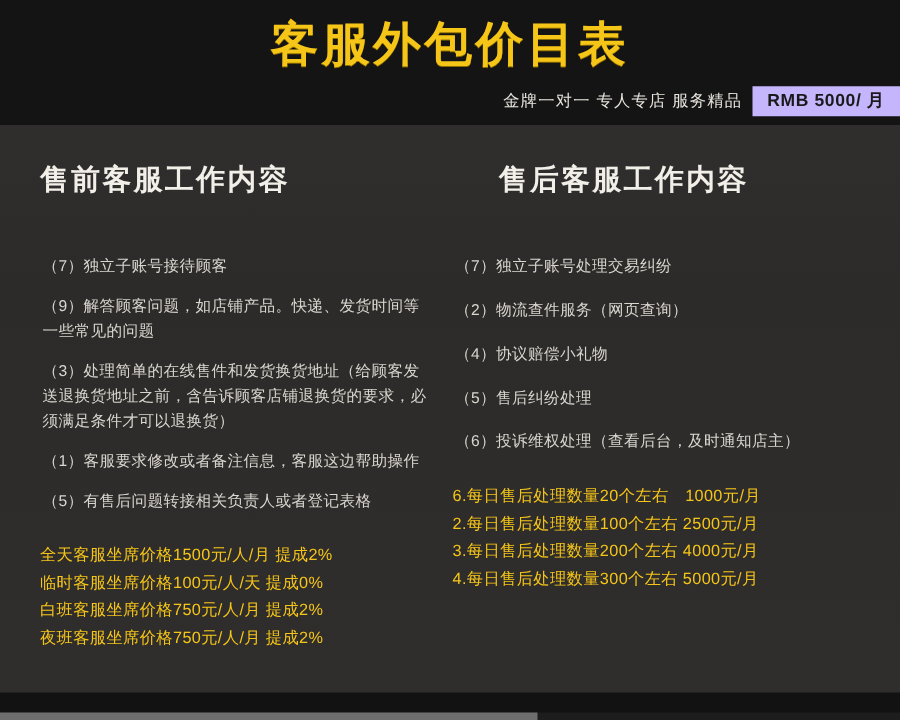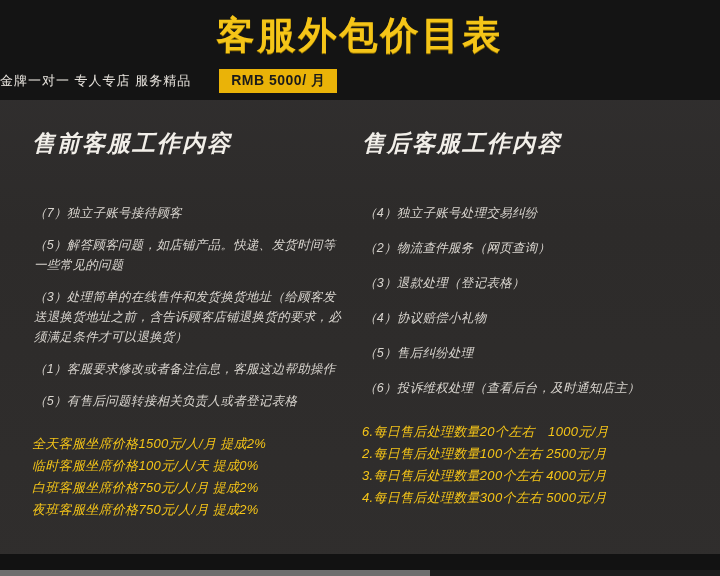--- a/index.html
+++ b/index.html
@@ -33,59 +33,58 @@
     font-size: 38px;
     font-weight: bold;
     letter-spacing: 3px;
     color: #f5c518;
     font-family: "Liberation Sans", sans-serif;
     text-shadow: 0 1px 0 #8a6b00;
   }
   .header-sub {
     margin-top: 8px;
     display: flex;
-    justify-content: flex-start;
+    justify-content: flex-end;
     align-items: center;
-    gap: 28px;
+    gap: 8px;
   }
   .header-sub-text {
     color: #e8e4de;
     font-size: 13px;
     letter-spacing: 1px;
   }
   .price-badge {
     display: inline-block;
-    background: #eab308;
+    background: #c4b5fd;
     color: #1a1a1a;
     font-size: 14px;
     font-weight: bold;
     padding: 3px 12px;
     letter-spacing: 0.5px;
   }
   
   .columns {
     display: flex;
     padding: 28px 26px 0 26px;
     box-sizing: border-box;
-    font-style: italic;
   }
   .col {
     width: 50%;
     box-sizing: border-box;
     padding-right: 14px;
   }
   .col-title {
     color: #f2efe9;
     font-size: 23px;
     font-weight: bold;
     letter-spacing: 2px;
     margin: 0 0 16px 0;
   }
   .col-left .col-title { padding-left: 6px; }
-  .col-right .col-title { padding-left: 2px; }
+  .col-right .col-title { padding-left: 2px; margin-left: 37px; }
 
   .items {
     margin-top: 44px;
   }
   .item {
     color: #d9d5cf;
     font-size: 12.5px;
     line-height: 20px;
     margin-bottom: 12px;
     padding-left: 8px;
@@ -146,39 +145,38 @@
       <span class="price-badge">RMB 5000/ 月</span>
     </div>
   </div>
 
   <div class="columns">
 
     <div class="col col-left">
       <div class="col-title">售前客服工作内容</div>
       <div class="items">
         <div class="item">（7）独立子账号接待顾客</div>
-        <div class="item">（5）解答顾客问题，如店铺产品。快递、发货时间等一些常见的问题</div>
+        <div class="item">（9）解答顾客问题，如店铺产品。快递、发货时间等一些常见的问题</div>
         <div class="item">（3）处理简单的在线售件和发货换货地址（给顾客发送退换货地址之前，含告诉顾客店铺退换货的要求，必须满足条件才可以退换货）</div>
         <div class="item">（1）客服要求修改或者备注信息，客服这边帮助操作</div>
         <div class="item">（5）有售后问题转接相关负责人或者登记表格</div>
       </div>
       <div class="highlights">
         <div class="hl">全天客服坐席价格1500元/人/月  提成2%</div>
         <div class="hl">临时客服坐席价格100元/人/天  提成0%</div>
         <div class="hl">白班客服坐席价格750元/人/月  提成2%</div>
         <div class="hl">夜班客服坐席价格750元/人/月  提成2%</div>
       </div>
     </div>
 
     <div class="col col-right">
       <div class="col-title">售后客服工作内容</div>
       <div class="items">
-        <div class="item">（4）独立子账号处理交易纠纷</div>
+        <div class="item">（7）独立子账号处理交易纠纷</div>
         <div class="item">（2）物流查件服务（网页查询）</div>
-        <div class="item">（3）退款处理（登记表格）</div>
         <div class="item">（4）协议赔偿小礼物</div>
         <div class="item">（5）售后纠纷处理</div>
         <div class="item">（6）投诉维权处理（查看后台，及时通知店主）</div>
       </div>
       <div class="highlights">
         <div class="hl">6.每日售后处理数量20个左右　1000元/月</div>
         <div class="hl">2.每日售后处理数量100个左右  2500元/月</div>
         <div class="hl">3.每日售后处理数量200个左右  4000元/月</div>
         <div class="hl">4.每日售后处理数量300个左右  5000元/月</div>
       </div>

